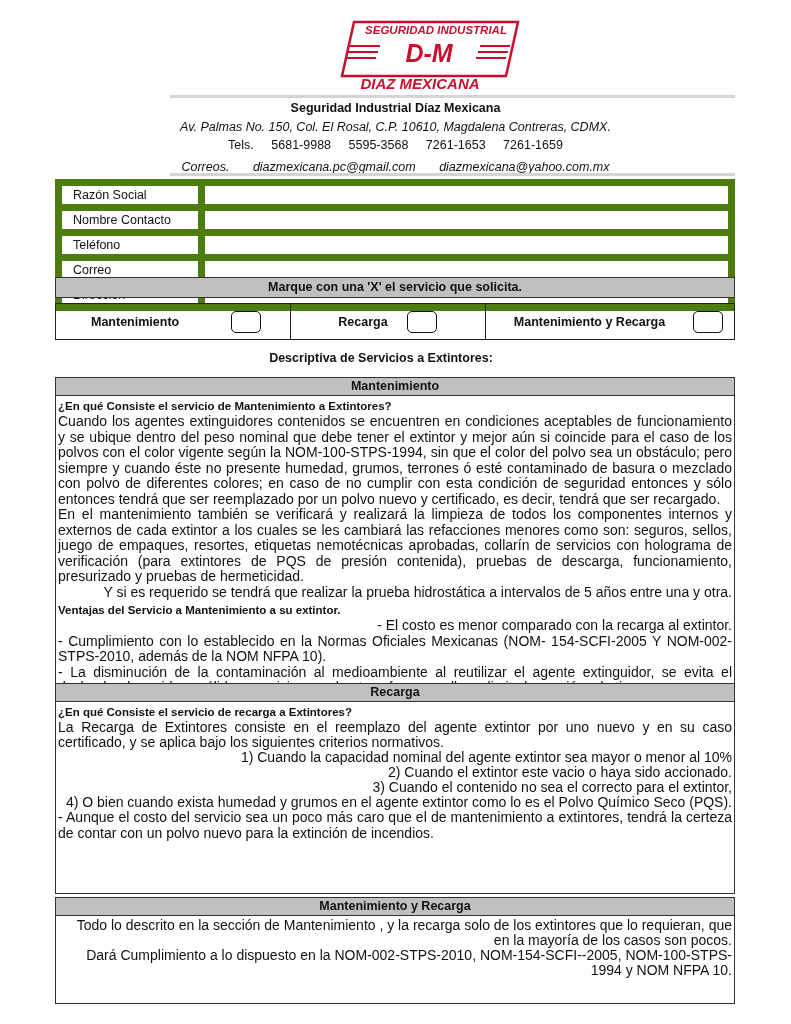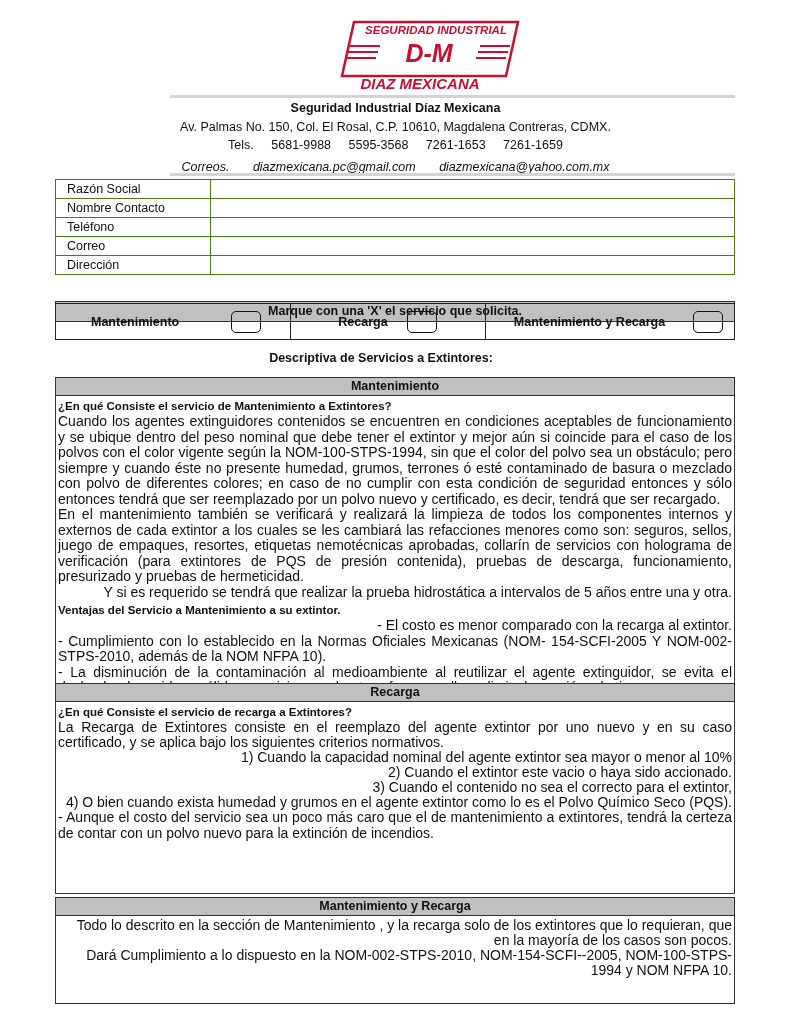--- a/index.html
+++ b/index.html
@@ -1,32 +1,32 @@
 <!DOCTYPE html>
 <html><head>
 <meta charset="utf-8">
 <style>
   html, body { margin: 0; padding: 0; background: #ffffff; }
   body { width: 791px; height: 1024px; position: relative; font-family: "Liberation Sans", sans-serif; color: #111; overflow: hidden; }
   .logo { position: absolute; left: 340px; top: 18px; width: 180px; height: 74px; }
   .hr { position: absolute; left: 170px; width: 565px; height: 3px; background: #d4d4d4; }
   .hdr-line { position: absolute; left: 0; width: 791px; text-align: center; font-size: 12.5px; }
   .hdr-title { top: 101px; font-weight: bold; font-size: 12.5px; }
-  .hdr-addr { top: 120px; }
+  .hdr-addr { top: 120px; font-style: italic; }
   .hdr-tels { top: 138px; }
   .hdr-tels span { margin: 0 7px; }
   .hdr-mail { top: 160px; font-style: italic; }
   .hdr-mail span { margin: 0 10px; }
 
   .client { position: absolute; left: 55px; top: 179px; width: 680px; border: 1.5px solid #222; border-collapse: collapse; }
-  .client td { border: 1px solid #4d7c0f; height: 18px; padding: 0 0 0 11px; font-size: 12.5px; }
+  .client td { border: 7px solid #4d7c0f; height: 18px; padding: 0 0 0 11px; font-size: 12.5px; }
   .client td.val { width: 512px; }
 
   .bar { position: absolute; left: 55px; width: 680px; height: 19px; background: #c0c0c0; border: 1.5px solid #333; text-align: center; font-size: 12.5px; font-weight: bold; line-height: 19px; box-sizing: border-box; }
-  .bar-mark { top: 277px; height: 21px; line-height: 19px; margin-top: 24px; }
+  .bar-mark { top: 277px; height: 21px; line-height: 19px; }
 
   .services { position: absolute; left: 55px; top: 303px; width: 680px; height: 37px; border: 1.5px solid #222; box-sizing: border-box; display: flex; }
   .svc { display: flex; align-items: center; font-weight: bold; font-size: 12.5px; box-sizing: border-box; }
   .svc + .svc { border-left: 1px solid #222; }
   .svc-1 { width: 235px; padding-left: 35px; }
   .svc-2 { width: 195px; padding-left: 47px; }
   .svc-3 { width: 250px; padding-left: 28px; }
   .chk { width: 28px; height: 20px; border: 1.5px solid #111; border-radius: 5px; margin-left: auto; display: inline-block; cursor: pointer; }
   .svc-1 .chk { margin-right: 29px; }
   .svc-2 .chk { margin-right: 48px; }

